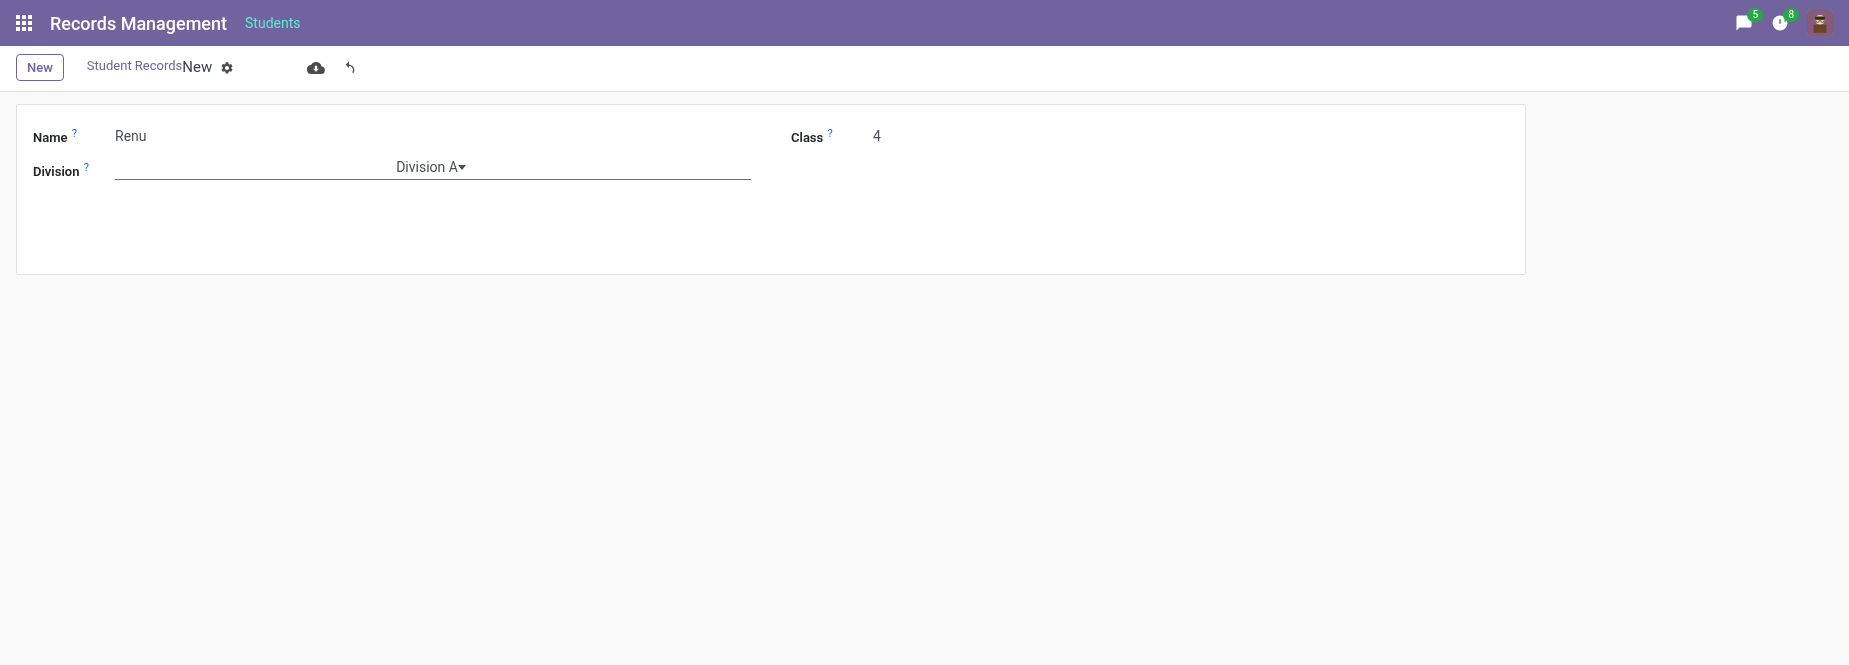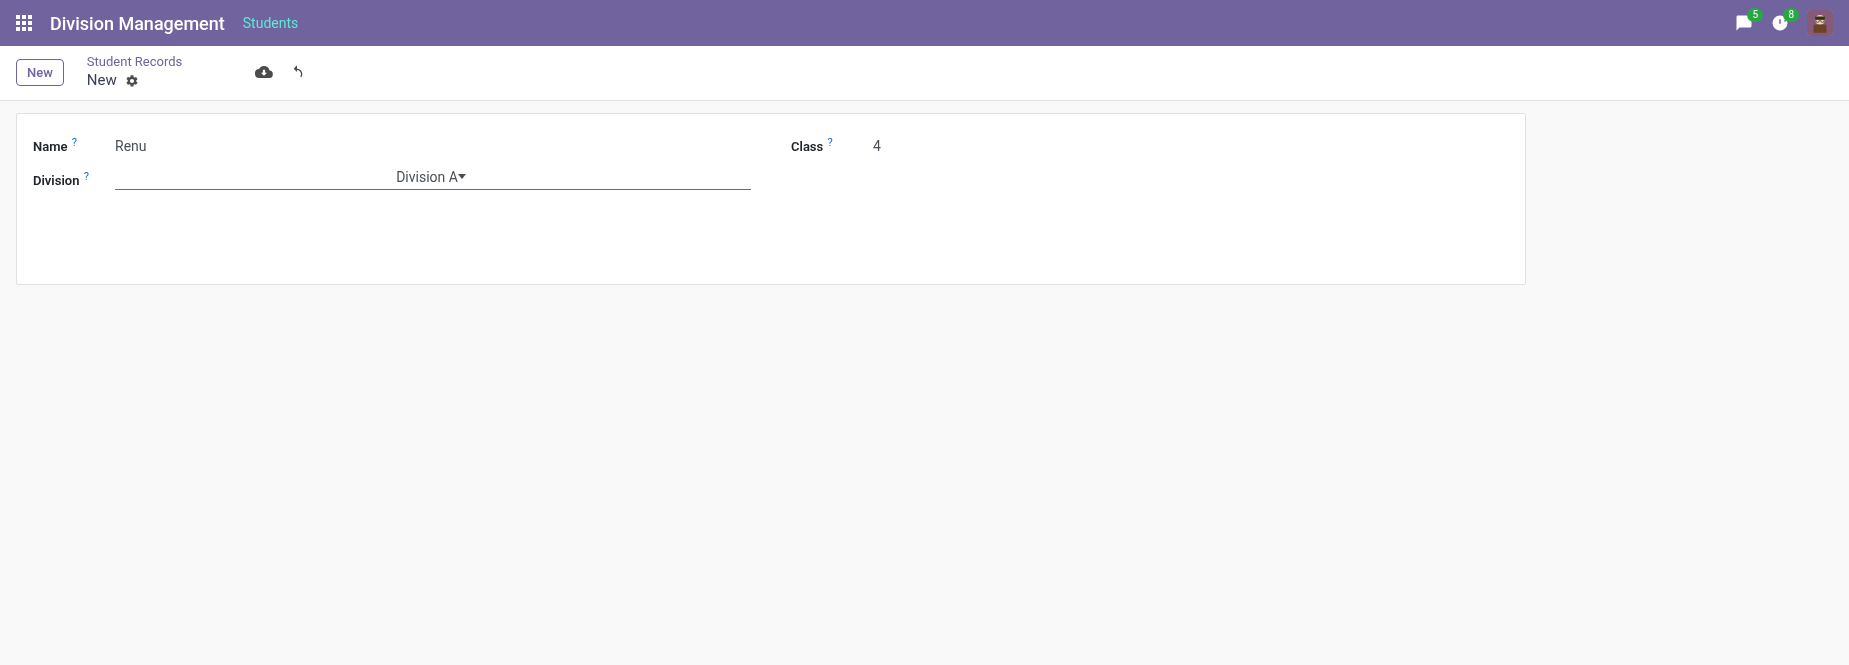--- a/index.html
+++ b/index.html
@@ -58,21 +58,21 @@
   .btn-new {
     background: #fff;
     color: #71639e;
     border: 1px solid #71639e;
     padding: 5px 10px;
     border-radius: 4px;
     font-size: 13px;
     font-weight: 500;
     cursor: pointer;
   }
-  .breadcrumb-block { display: flex; flex-direction: column; line-height: 1.3; }
+  .breadcrumb-block { display: flex; line-height: 1.3; }
   .breadcrumb-link { color: #71639e; font-size: 13px; cursor: pointer; }
   .breadcrumb-current-row { display: flex; align-items: center; gap: 8px; color: #374151; font-size: 15px; }
   .gear-icon, .cloud-icon, .discard-icon { cursor: pointer; display: inline-flex; align-items: center; }
   .gear-icon svg, .cloud-icon svg, .discard-icon svg { fill: #4c4c4c; }
   .cp-actions { display: flex; align-items: center; gap: 16px; margin-left: 50px; }
 
   
   .form-wrap { padding: 12px 16px; }
   .form-sheet {
     background: #fff;
@@ -108,21 +108,21 @@
       <span></span>
         <span></span>
         <span></span>
       <span></span>
         <span></span>
         <span></span>
       <span></span>
         <span></span>
         <span></span>
     </div>
-    <span class="app-title">Division Management</span>
+    <span class="app-title">Records Management</span>
     <span class="menu-link">Students</span>
   </div>
   <div class="navbar-right">
     <div class="nav-icon-wrap">
       <svg width="18" height="18" viewBox="0 0 24 24">
           <path d="M20 2H4c-1.1 0-2 .9-2 2v18l4-4h14c1.1 0 2-.9 2-2V4c0-1.1-.9-2-2-2z"></path>
         </svg>
       <span class="badge">5</span>
     </div>
     <div class="nav-icon-wrap">

